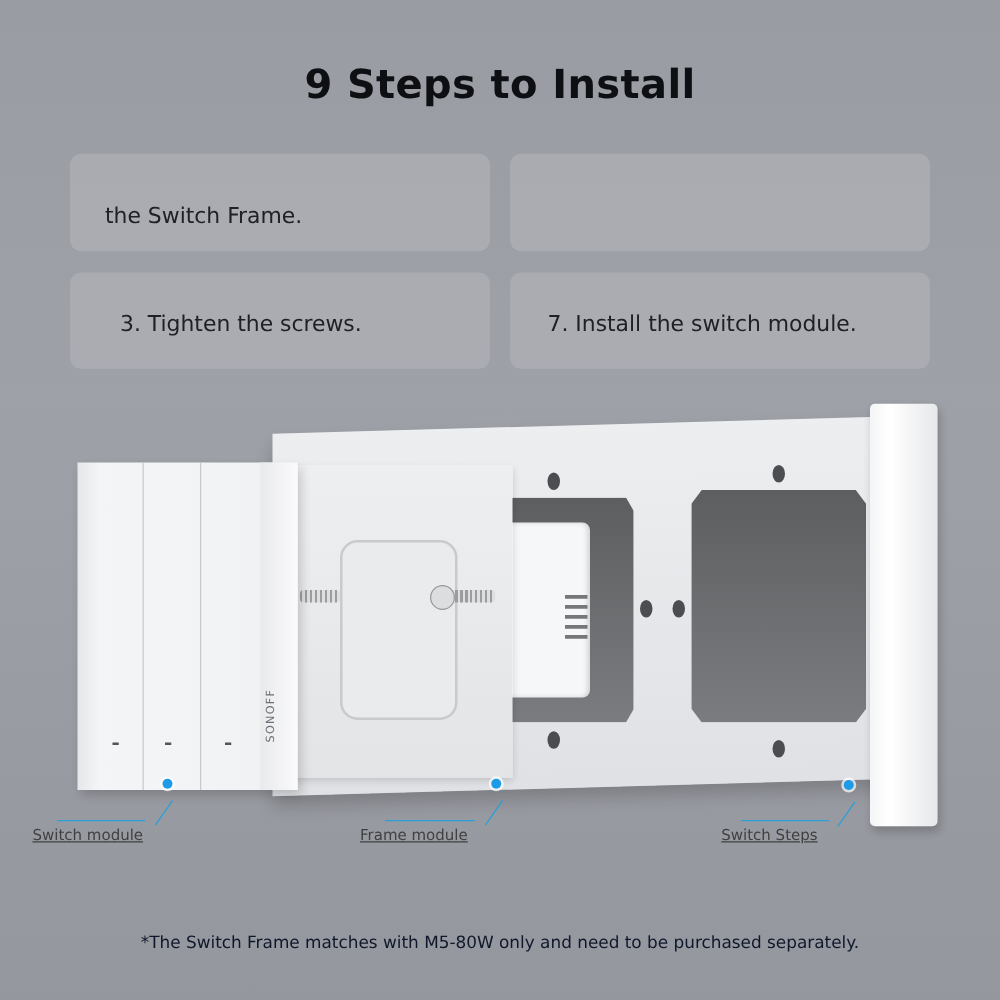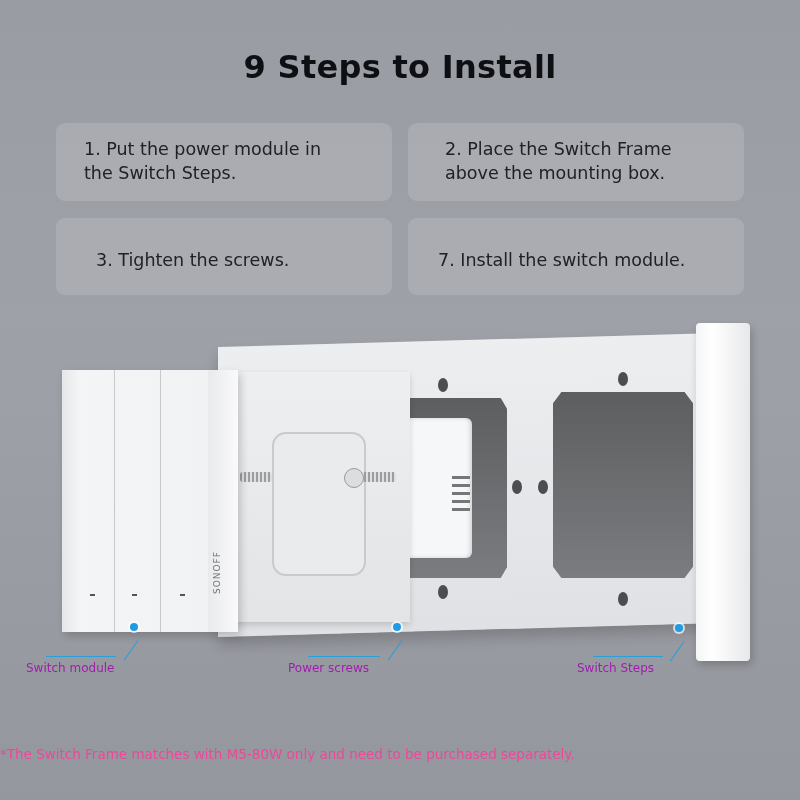--- a/index.html
+++ b/index.html
@@ -35,33 +35,33 @@
   .screw-head{position:absolute;width:18px;height:18px;border-radius:50%;background:#dcdddf;border:1px solid #999;}
   
   .sm{position:absolute;left:62px;top:70px;width:176px;height:262px;background:linear-gradient(90deg,#e6e7e9 0%,#f4f5f6 10%,#f0f1f2 100%);box-shadow:3px 4px 8px rgba(0,0,0,0.18);}
   .sm .gang{position:absolute;top:0;width:1px;height:262px;background:#c8c9cc;}
   .sm .side{position:absolute;left:146px;top:0;width:30px;height:262px;background:linear-gradient(90deg,#e9eaec,#fafafb);}
   .sm .led{position:absolute;width:5px;height:2px;background:#555;top:224px;}
   .brand{position:absolute;left:212px;top:294px;font-size:9px;color:#6d7077;transform:rotate(-90deg);transform-origin:left top;letter-spacing:1px;}
   
   .dot{position:absolute;width:8px;height:8px;border-radius:50%;background:#1e9be6;box-shadow:0 0 0 2px rgba(255,255,255,0.7);}
   .lead{position:absolute;height:1px;background:#2a9fd8;}
-  .label{position:absolute;font-size:12px;color:#a21caf;}
-  .note{position:absolute;left:0;right:0;top:746px;text-align:left;font-size:13.5px;color:#ec4899;}
+  .label{position:absolute;font-size:12px;color:#404040;text-decoration:underline;}
+  .note{position:absolute;left:0;right:0;top:746px;text-align:center;font-size:13.5px;color:#0f172a;}
 </style>
 </head>
 <body>
 
 <div class="title">9 Steps to Install</div>
 
 <div class="card" id="c1">
-  <span><span style="position:static">1. Put the power module in</span><br><span style="position:static">the Switch Steps.</span></span>
+  <span><br><span style="position:static">the Switch Frame.</span></span>
 </div>
 <div class="card" id="c2">
-  <span><span style="position:static">2. Place the Switch Frame</span><br><span style="position:static">above the mounting box.</span></span>
+  <span><br></span>
 </div>
 <div class="card" id="c3">
   <span>3. Tighten the screws.</span>
 </div>
 <div class="card" id="c4">
   <span>7. Install the switch module.</span>
 </div>
 
 <div class="scene">
   <div class="frame"></div>
@@ -101,21 +101,21 @@
   <div class="brand">SONOFF</div>
 
   <div class="dot" style="left:130px;top:323px"></div>
   <div class="lead" style="left:114px;top:340px;width:24px;transform:rotate(-55deg);transform-origin:right"></div>
   <div class="lead" style="left:46px;top:356px;width:70px"></div>
   <div class="label" style="left:26px;top:361px">Switch module</div>
 
   <div class="dot" style="left:393px;top:323px"></div>
   <div class="lead" style="left:378px;top:340px;width:24px;transform:rotate(-55deg);transform-origin:right"></div>
   <div class="lead" style="left:308px;top:356px;width:72px"></div>
-  <div class="label" style="left:288px;top:361px">Power screws</div>
+  <div class="label" style="left:288px;top:361px">Frame module</div>
 
   <div class="dot" style="left:675px;top:324px"></div>
   <div class="lead" style="left:660px;top:341px;width:24px;transform:rotate(-55deg);transform-origin:right"></div>
   <div class="lead" style="left:593px;top:356px;width:70px"></div>
   <div class="label" style="left:577px;top:361px">Switch Steps</div>
 </div>
 
 <div class="note">*The Switch Frame matches with M5-80W only and need to be purchased separately.</div>
 
 </body></html>

